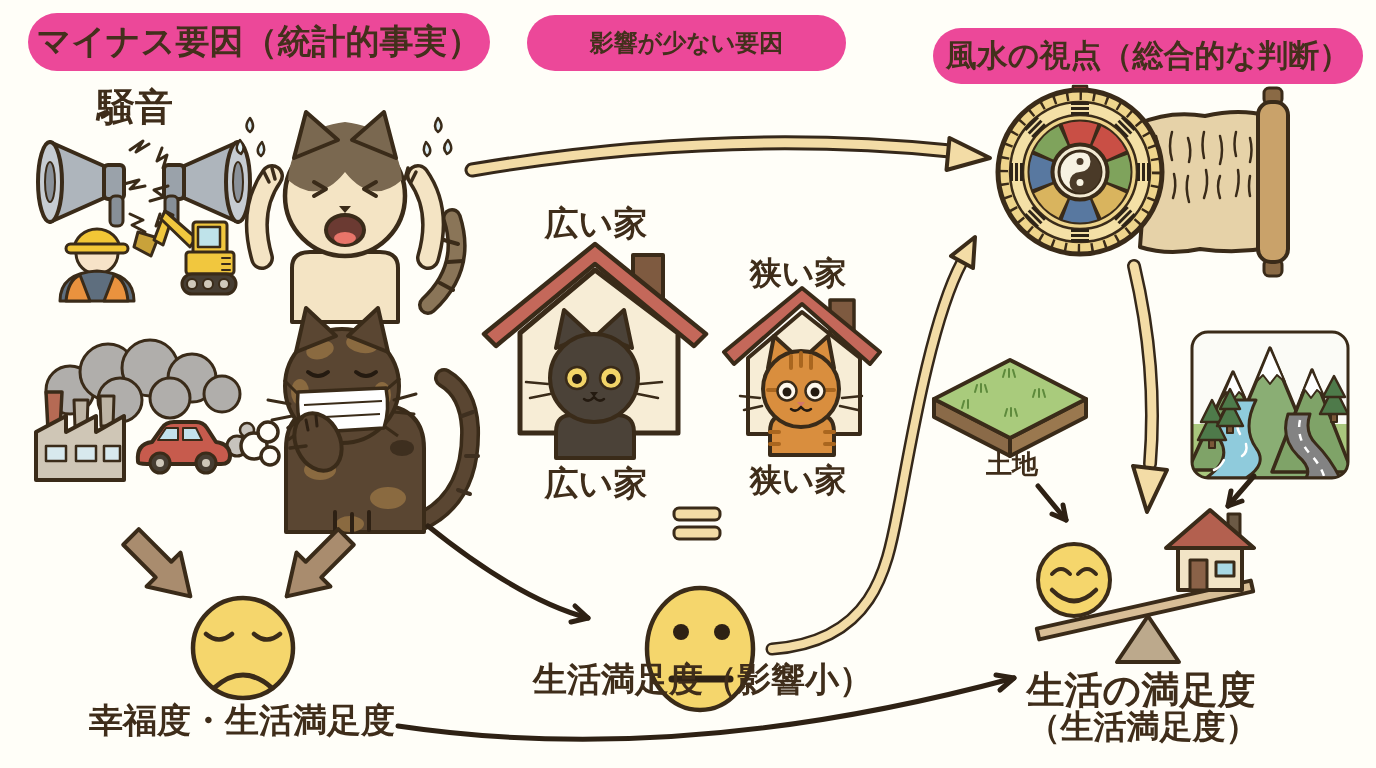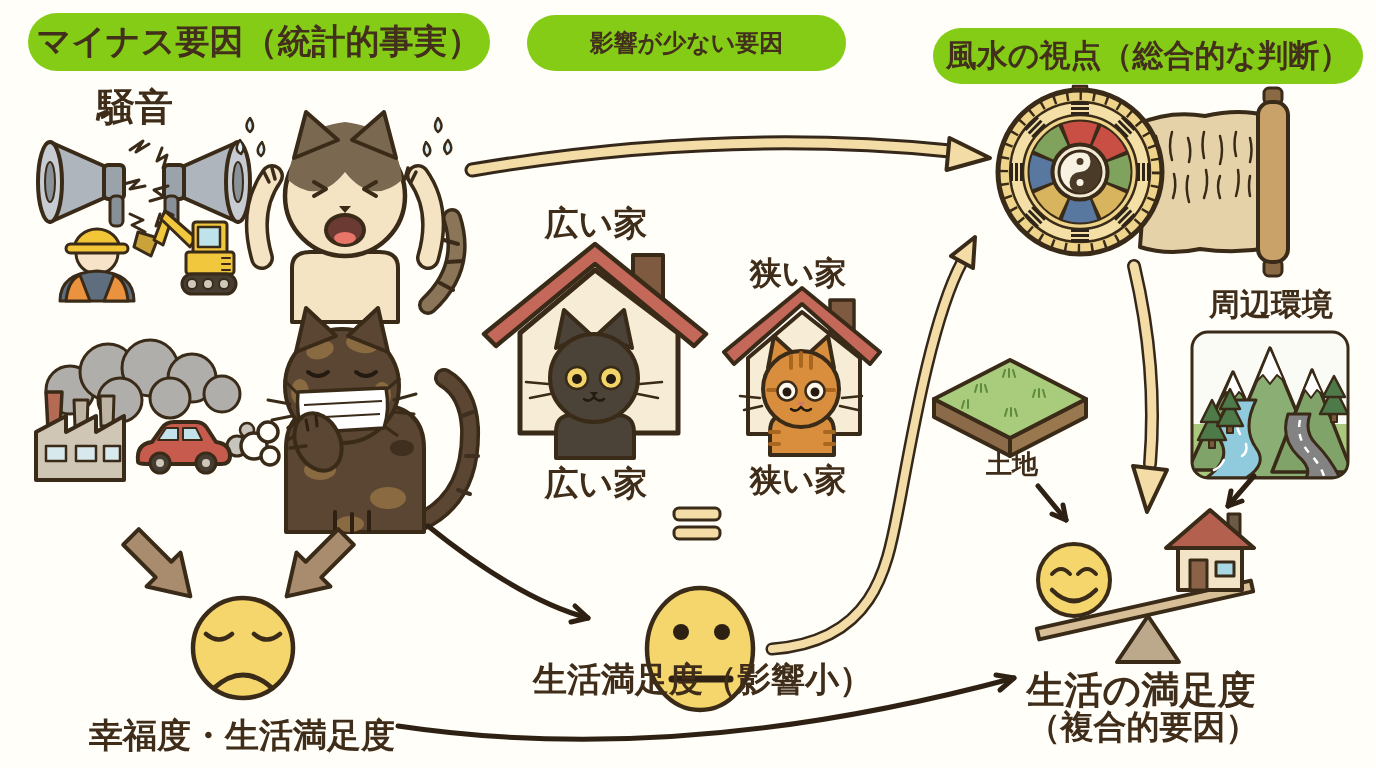--- a/index.html
+++ b/index.html
@@ -1,19 +1,19 @@
 <!DOCTYPE html>
 <html><head>
 <meta charset="utf-8">
 <style>
   html,body{margin:0;padding:0;background:#FFFEF8;}
   #stage{position:relative;width:1376px;height:768px;background:#FFFEF8;overflow:hidden;
          font-family:"DejaVu Sans",sans-serif;}
   #art{position:absolute;left:0;top:0;}
-  .pill{position:absolute;background:#84cc16;border-radius:30px;display:flex;align-items:center;
+  .pill{position:absolute;background:#ec4899;border-radius:30px;display:flex;align-items:center;
         justify-content:center;font-weight:700;color:#43301C;white-space:nowrap;
         font-family:"DejaVu Sans",sans-serif;}
   .lbl{position:absolute;transform:translate(-50%,-50%);font-weight:700;color:#3F2D1A;
        white-space:nowrap;font-family:"DejaVu Sans",sans-serif;}
   
   .s2{stroke:#3A2B19;stroke-width:2;stroke-linejoin:round;stroke-linecap:round}
   .s25{stroke:#3A2B19;stroke-width:2.5;stroke-linejoin:round;stroke-linecap:round}
   .s3{stroke:#3A2B19;stroke-width:3;stroke-linejoin:round;stroke-linecap:round}
   .s35{stroke:#3A2B19;stroke-width:3.5;stroke-linejoin:round;stroke-linecap:round}
   .s4{stroke:#3A2B19;stroke-width:4;stroke-linejoin:round;stroke-linecap:round}
@@ -393,26 +393,25 @@
     <path d="M 1254 476 L 1228 506" class="ink"></path>
     <path d="M 1228 506 L 1231 491 M 1228 506 L 1242 501" class="ink"></path>
   </g>
 </svg>
 
   <div class="pill" style="left:28px;top:13px;width:462px;height:58px;font-size:34px;">マイナス要因（統計的事実）</div>
   <div class="pill" style="left:527px;top:15px;width:319px;height:56px;font-size:24px;">影響が少ない要因</div>
   <div class="pill" style="left:933px;top:15px;width:430px;height:56px;font-size:31px;margin-top:13px;">風水の視点（総合的な判断）</div>
 
   <div class="lbl" style="left:135px;top:107px;font-size:38px;">騒音</div>
-  <div class="lbl" style="left:242px;top:721px;font-size:34px;margin-top:15px;">幸福度・生活満足度</div>
+  <div class="lbl" style="left:242px;top:721px;font-size:34px;">幸福度・生活満足度</div>
 
   <div class="lbl" style="left:596px;top:224px;font-size:34px;">広い家</div>
   <div class="lbl" style="left:596px;top:484px;font-size:34px;">広い家</div>
   <div class="lbl" style="left:798px;top:274px;font-size:32px;">狭い家</div>
   <div class="lbl" style="left:798px;top:481px;font-size:32px;">狭い家</div>
   <div class="lbl" style="left:703px;top:680px;font-size:34px;">生活満足度（影響小）</div>
 
-  <div class="lbl" style="left:1271px;top:305px;font-size:31px;">周辺環境</div>
   <div class="lbl" style="left:1012px;top:464px;font-size:26px;">土地</div>
   <div class="lbl" style="left:1141px;top:690px;font-size:38px;">生活の満足度</div>
-  <div class="lbl" style="left:1143px;top:727px;font-size:33px;">（複合的要因）</div>
+  <div class="lbl" style="left:1143px;top:727px;font-size:33px;">（生活満足度）</div>
 
 </div>
 
 </body></html>

